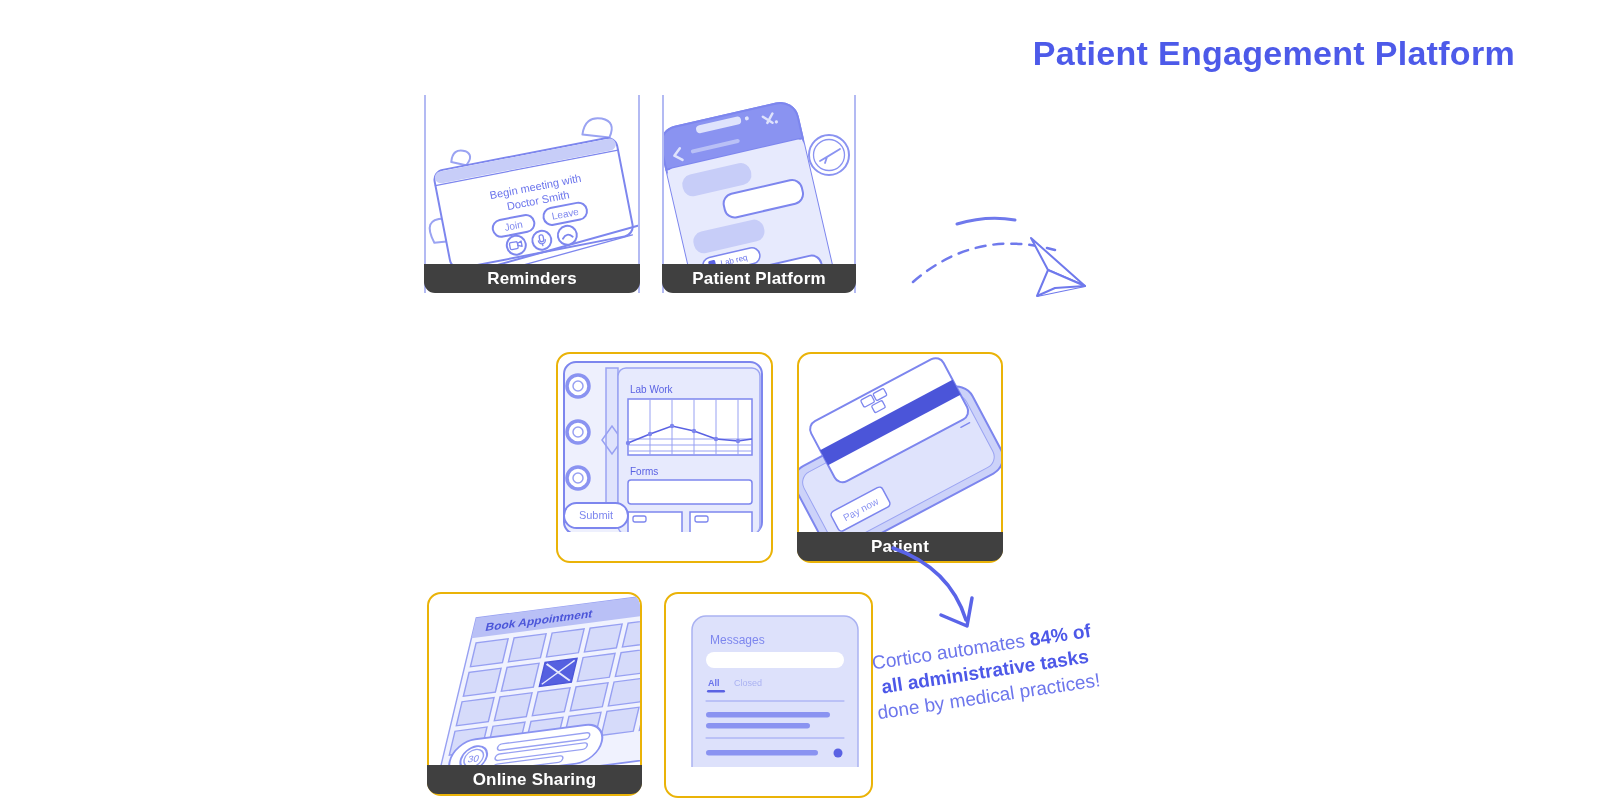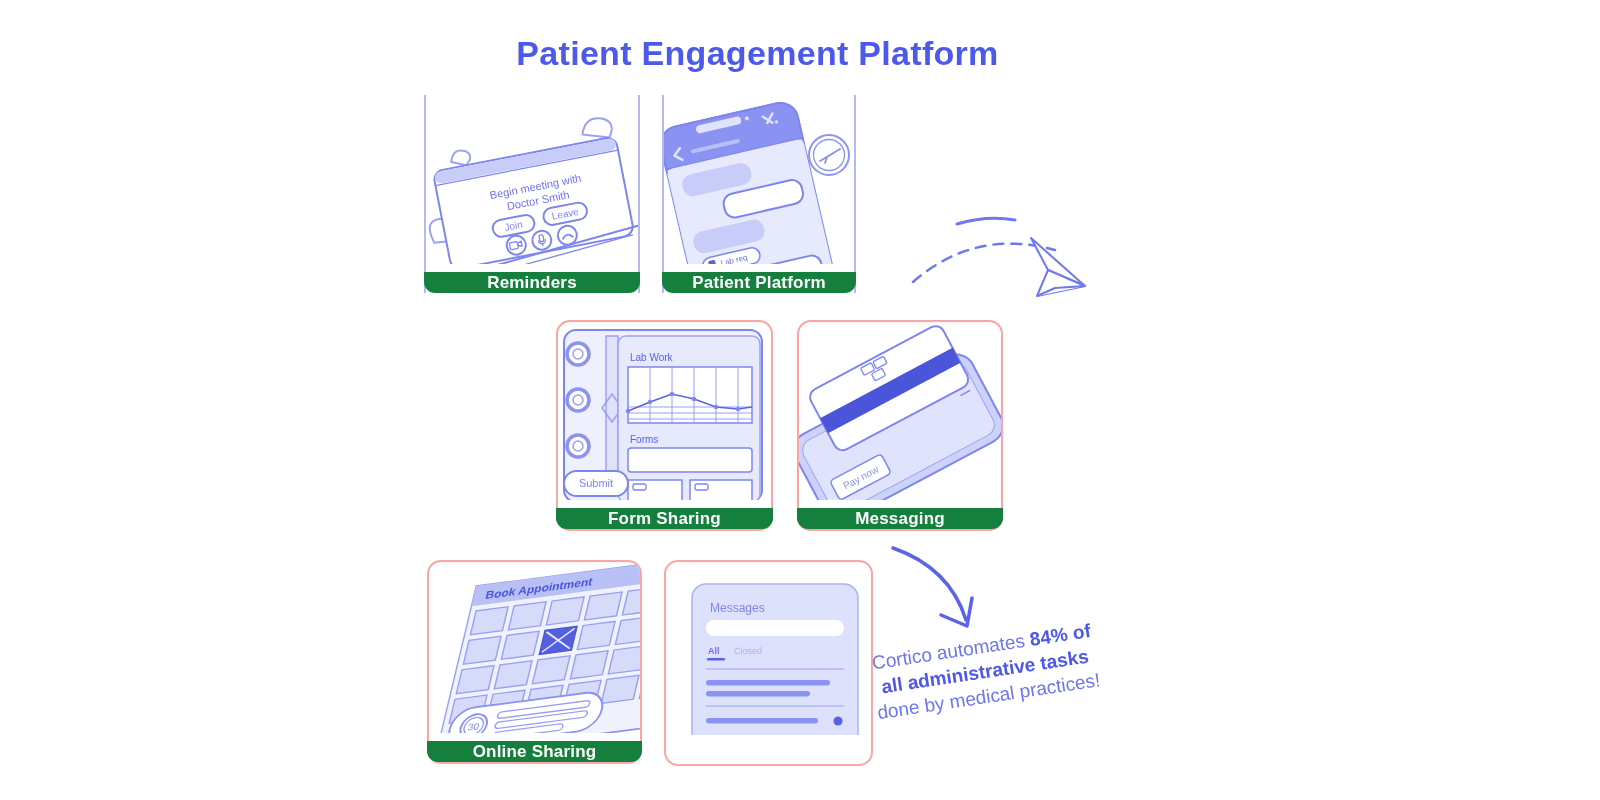--- a/index.html
+++ b/index.html
@@ -1,29 +1,29 @@
 <!DOCTYPE html>
 <html><head>
 <meta charset="utf-8">
 <style>
   html,body{margin:0;padding:0;background:#ffffff;}
   body{width:1600px;height:800px;position:relative;overflow:hidden;
        font-family:"Liberation Sans",sans-serif;}
 
-  .title{position:absolute;top:34px;left:0;width:1515px;text-align:center;
+  .title{position:absolute;top:34px;left:0;width:1515px;text-align:right;
          font-size:34px;font-weight:bold;color:#4d5ae9;letter-spacing:.3px;}
 
   .card{position:absolute;background:#fff;box-sizing:border-box;}
   .card .art{position:absolute;top:0;left:0;right:0;bottom:29px;overflow:hidden;}
-  .card .bar{position:absolute;left:-2px;right:-2px;bottom:0;height:21px;
-             background:#15803d;color:#fff;font-size:17px;font-weight:bold;
+  .card .bar{position:absolute;left:-2px;right:-2px;bottom:0;height:29px;
+             background:#404040;color:#fff;font-size:17px;font-weight:bold;
              display:flex;align-items:center;justify-content:center;
              border-radius:0 0 11px 11px;letter-spacing:.2px;}
   .row1{border-left:2px solid #b3baf3;border-right:2px solid #b3baf3;}
-  .rounded{border:2px solid #fca5a5;border-radius:14px;}
+  .rounded{border:2px solid #eab308;border-radius:14px;margin-top:32px;}
   .rounded .art{border-radius:12px 12px 0 0;}
 
   #card-reminders{left:424px;top:95px;width:216px;height:198px;}
   #card-messaging{left:662px;top:95px;width:194px;height:198px;}
   #card-form{left:556px;top:320px;width:217px;height:211px;}
   #card-payments{left:797px;top:320px;width:206px;height:211px;}
   #card-booking{left:427px;top:560px;width:215px;height:204px;}
   #card-inbox{left:664px;top:560px;width:209px;height:206px;}
 
   #plane-doodle{position:absolute;left:905px;top:210px;}
@@ -135,21 +135,20 @@
       <text x="72" y="121" font-size="10" fill="#5a62e3">Forms</text>
       <rect x="70" y="126" width="124" height="24" rx="3" fill="#fff" stroke="#7d86ee" stroke-width="1.5"></rect>
       <rect x="70" y="158" width="54" height="24" fill="#fff" stroke="#7d86ee" stroke-width="1.5"></rect>
       <rect x="75" y="162" width="13" height="6" rx="2" class="thin"></rect>
       <rect x="132" y="158" width="62" height="24" fill="#fff" stroke="#7d86ee" stroke-width="1.5"></rect>
       <rect x="137" y="162" width="13" height="6" rx="2" class="thin"></rect>
       <rect x="6" y="149" width="64" height="25" rx="12.5" fill="#fff" stroke="#7d86ee" stroke-width="2"></rect>
       <text x="38" y="165" text-anchor="middle" font-size="11" fill="#7d86ee">Submit</text>
     </svg>
   </div>
-  <div class="bar">Form Sharing</div>
 </div>
 
 <div class="card rounded" id="card-payments">
   <div class="art">
     <svg width="202" height="182" viewBox="0 0 202 182">
       <g transform="translate(95,118) rotate(-28)">
         <rect x="-95" y="-48" width="200" height="96" rx="18" fill="#ccd2f9" stroke="#7d86ee" stroke-width="2"></rect>
         <rect x="-87" y="-40" width="184" height="80" rx="12" fill="#dfe3fc" stroke="#9aa3f2" stroke-width="1"></rect>
         <rect x="66" y="-38" width="22" height="7" rx="3.5" class="thin"></rect>
         <path class="thin" d="M76,-24 h14 M78,-16 h12 M80,-8 h10"></path>
@@ -158,21 +157,21 @@
         <rect x="-55" y="-82" width="150" height="68" rx="9" fill="#fff" stroke="#7d86ee" stroke-width="2"></rect>
         <rect x="-55" y="-54" width="150" height="17" fill="#4b55d9"></rect>
         <g class="thin" fill="#dfe3fc">
           <rect x="4" y="-79" width="12" height="8" rx="1.5"></rect>
           <rect x="18" y="-79" width="12" height="8" rx="1.5"></rect>
           <rect x="11" y="-69" width="12" height="8" rx="1.5"></rect>
         </g>
       </g>
     </svg>
   </div>
-  <div class="bar">Messaging</div>
+  <div class="bar">Patient</div>
 </div>
 
 <div class="card rounded" id="card-booking">
   <div class="art">
     <svg width="211" height="175" viewBox="0 0 211 175">
       <g transform="matrix(1,-0.13,-0.22,0.92,42,46)">
         <rect x="0" y="-24" width="250" height="190" fill="#f0f2fe" stroke="#98a1f2" stroke-width="1.5"></rect>
         <rect x="0" y="-24" width="250" height="22" fill="#b9c0f6"></rect>
         <text x="12" y="-8" font-size="12" font-weight="bold" fill="#4b55d9">Book Appointment</text>
         <g>

